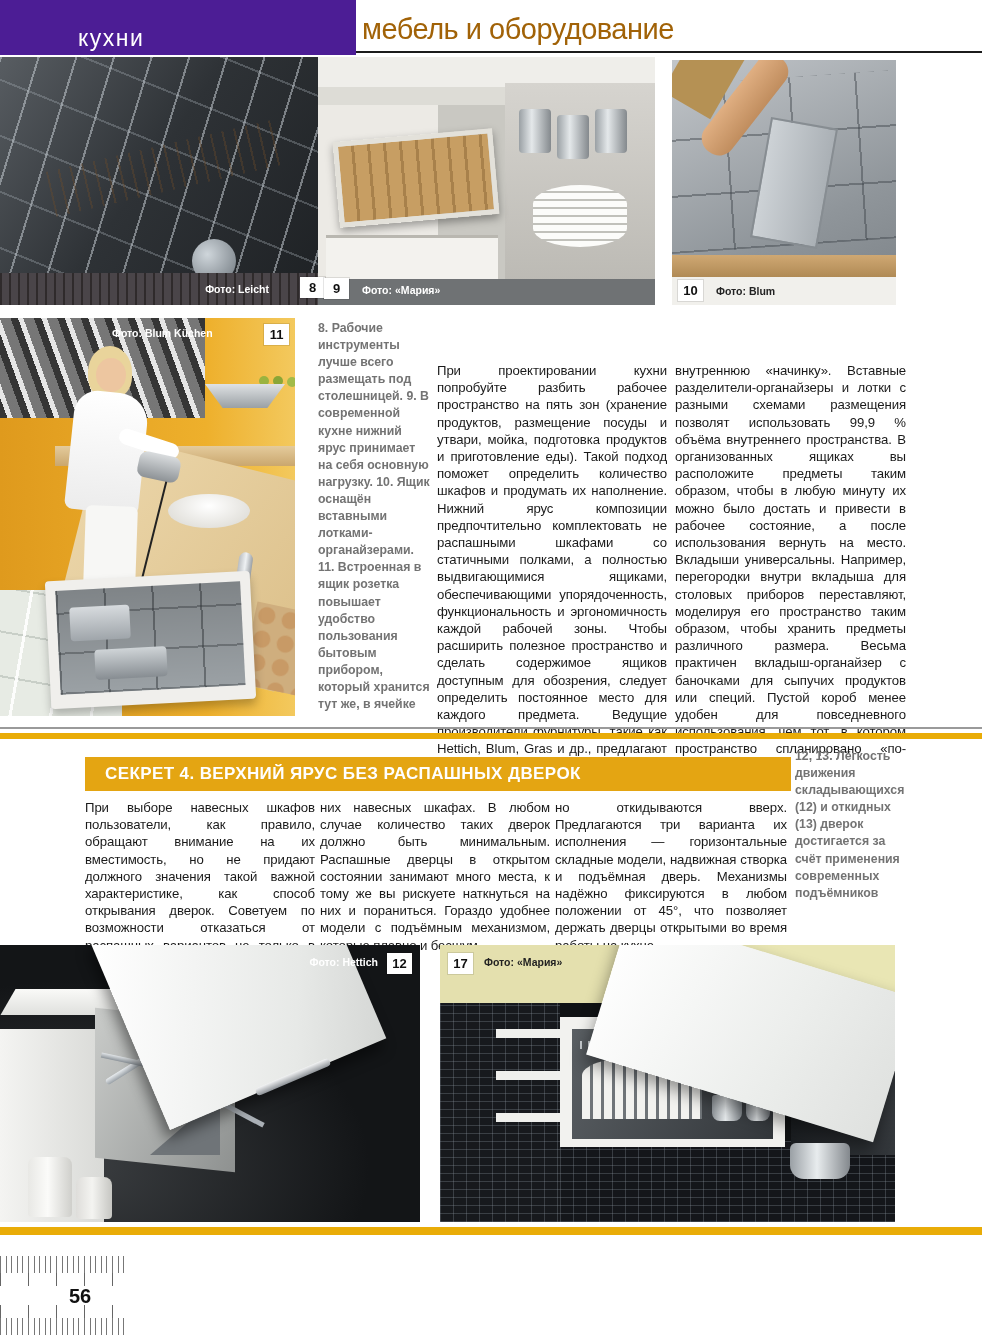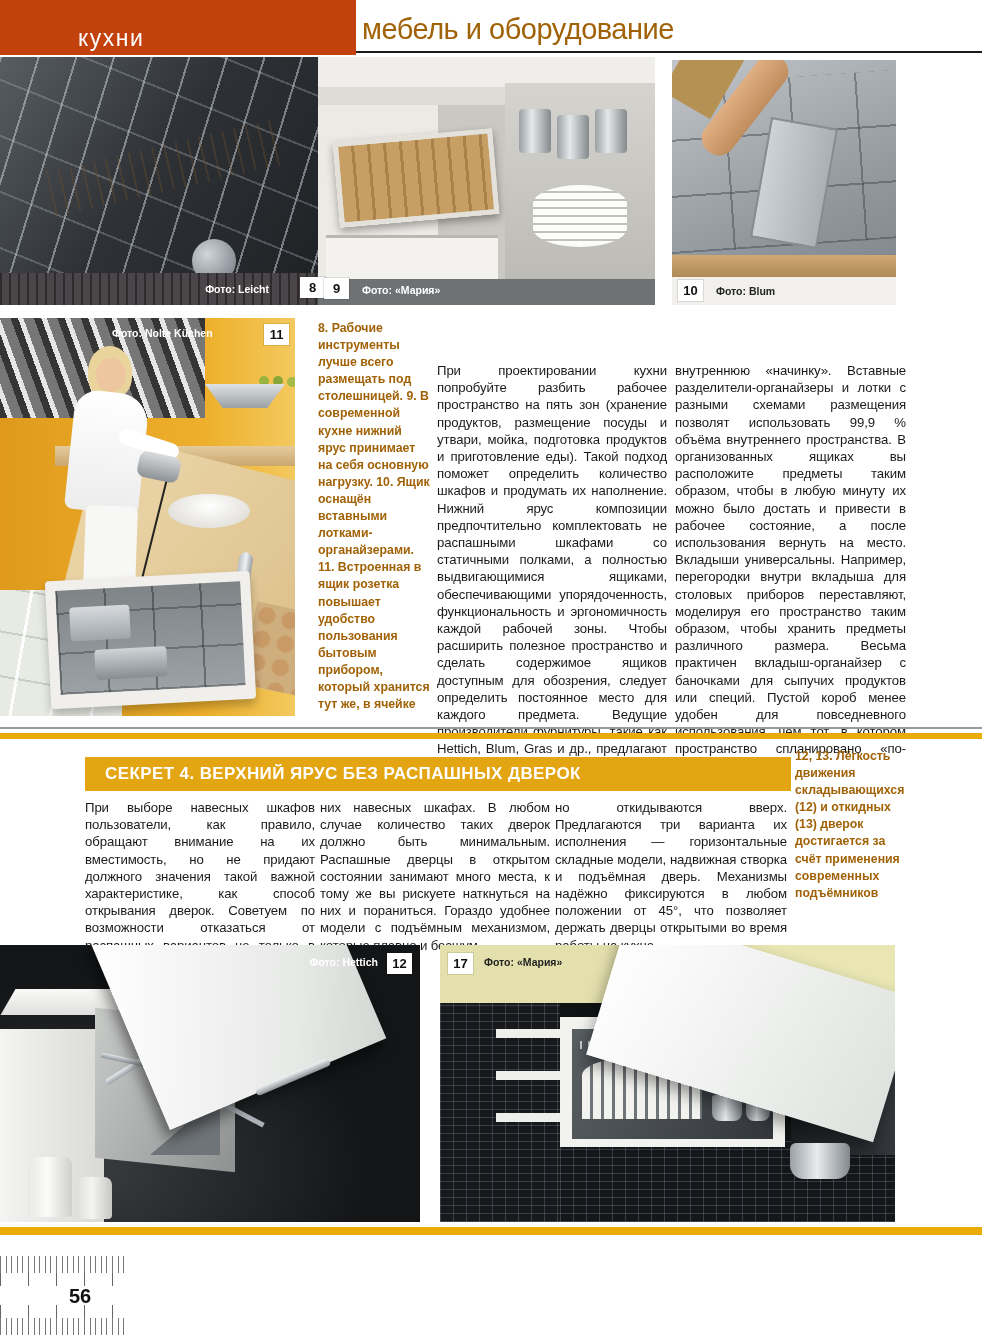--- a/index.html
+++ b/index.html
@@ -1,20 +1,20 @@
 <!DOCTYPE html>
 <html><head>
 <meta charset="utf-8">
 <style>
   html,body { margin:0; padding:0; background:#ffffff; }
   .page { position:relative; width:982px; height:1335px; background:#fff;
           font-family:"Liberation Sans", sans-serif; overflow:hidden; }
 
   
-  .kicker-block { position:absolute; left:0; top:0; width:356px; height:55px; background:#c2410c;text-align:right; }
+  .kicker-block { position:absolute; left:0; top:0; width:356px; height:55px; background:#4c1d95;text-align:right; }
   .kicker-label { position:absolute; left:78px; top:25px; color:#fff; font-size:23px; letter-spacing:1.5px; }
   .page-title  { position:absolute; left:362px; top:13px; font-size:29px; color:#a16207; letter-spacing:-0.5px; }
   .title-rule  { position:absolute; left:356px; top:51px; width:626px; height:2px; background:#1b1b1b; }
 
   
   .photo { position:absolute; overflow:hidden; background:#888; }
   .abs { position:absolute; }
   .badge { position:absolute; width:25px; height:21px; background:#fff; color:#101010;
            font-size:13px; font-weight:bold; display:flex; align-items:center; justify-content:center;
            box-shadow:0 0 0 1px rgba(0,0,0,.10); z-index:5; }
@@ -155,21 +155,21 @@
     background:linear-gradient(90deg,#8d9398,#e6eaec 45%,#7c8287); }
   .p13-cup2 { left:306px; top:154px; width:24px; height:22px; border-radius:3px 3px 8px 8px;
     background:linear-gradient(90deg,#84898e,#dde1e3 45%,#74797e); }
   .p13-pot { left:350px; top:198px; width:60px; height:36px; border-radius:6px 6px 14px 14px;
     background:linear-gradient(90deg,#9aa0a5,#e8ecee 45%,#83888d); }
   .p13-door { left:190px; top:-34px; width:300px; height:150px; transform:rotate(17deg);
     transform-origin:left top; background:linear-gradient(105deg,#ffffff,#eceeec 60%,#dfe1df);
     box-shadow:0 8px 16px rgba(0,0,0,.4); }
 
   
-  .caption { position:absolute; font-size:12.3px; font-weight:bold; line-height:17.1px; color:#a16207; }
+  .caption { position:absolute; font-size:12.3px; font-weight:bold; line-height:17.1px; color:#737373; }
   .caption-drawers { left:318px; top:320px; width:112px; }
   .caption-doors   { left:795px; top:748px; width:112px; }
 
   .banner { position:absolute; background:#E4A512; color:#fff; font-weight:bold;
     font-size:17px; letter-spacing:.4px; display:flex; align-items:center; padding-left:20px; box-sizing:border-box; }
   .banner-s3 { left:440px; top:320px; width:456px; height:33px; }
   .banner-s4 { left:85px;  top:757px; width:706px; height:34px; }
 
   .body-col { position:absolute; font-size:13.2px; line-height:17.2px; text-align:justify;
     color:#1a1a1a; letter-spacing:-0.1px; }
@@ -261,21 +261,21 @@
     <div class="abs p11-mixer"></div>
     <div class="abs p11-cord"></div>
     <div class="abs p11-bowl2"></div>
     <div class="abs p11-pin"></div>
     <div class="abs p11-eggtray"></div>
     <div class="abs p11-drawer">
       <div class="p11-drawer-in"></div>
     </div>
     <div class="abs p11-appl1"></div>
     <div class="abs p11-appl2"></div>
-    <span class="credit light" style="left:112px; top:9px;">Фото: Nolte Küchen</span>
+    <span class="credit light" style="left:112px; top:9px;">Фото: Blum Küchen</span>
     <span class="badge" style="right:6px; top:6px;">11</span>
   </div>
 
   <div class="caption caption-drawers">8. Рабочие инструменты лучше всего размещать под столешницей. 9. В современной кухне нижний ярус принимает на себя основную нагрузку. 10. Ящик оснащён вставными лотками-органайзерами. 11. Встроенная в ящик розетка повышает удобство пользования бытовым прибором, который хранится тут же, в ячейке</div>
 
   <div class="body-col s3c1">При проектировании кухни попробуйте разбить рабочее пространство на пять зон (хранение продуктов, размещение посуды и утвари, мойка, подготовка продуктов и приготовление еды). Такой подход поможет определить количество шкафов и продумать их наполнение. Нижний ярус композиции предпочтительно комплектовать не распашными шкафами со статичными полками, а полностью выдвигающимися ящиками, обеспечивающими упорядоченность, функциональность и эргономичность каждой рабочей зоны. Чтобы расширить полезное пространство и сделать содержимое ящиков доступным для обозрения, следует определить постоянное место для каждого предмета. Ведущие производители фурнитуры, такие как Hettich, Blum, Gras и др., предлагают «умную»</div>
   <div class="body-col s3c2">внутреннюю «начинку». Вставные разделители-органайзеры и лотки с разными схемами размещения позволят использовать 99,9 % объёма внутреннего пространства. В организованных ящиках вы расположите предметы таким образом, чтобы в любую минуту их можно было достать и привести в рабочее состояние, а после использования вернуть на место. Вкладыши универсальны. Например, перегородки внутри вкладыша для столовых приборов переставляют, моделируя его пространство таким образом, чтобы хранить предметы различного размера. Весьма практичен вкладыш-органайзер с баночками для сыпучих продуктов или специй. Пустой короб менее удобен для повседневного использования, чем тот, в котором пространство спланировано «по-умному».</div>
 
   <div class="rule-gray"></div>
   <div class="band-top"></div>

